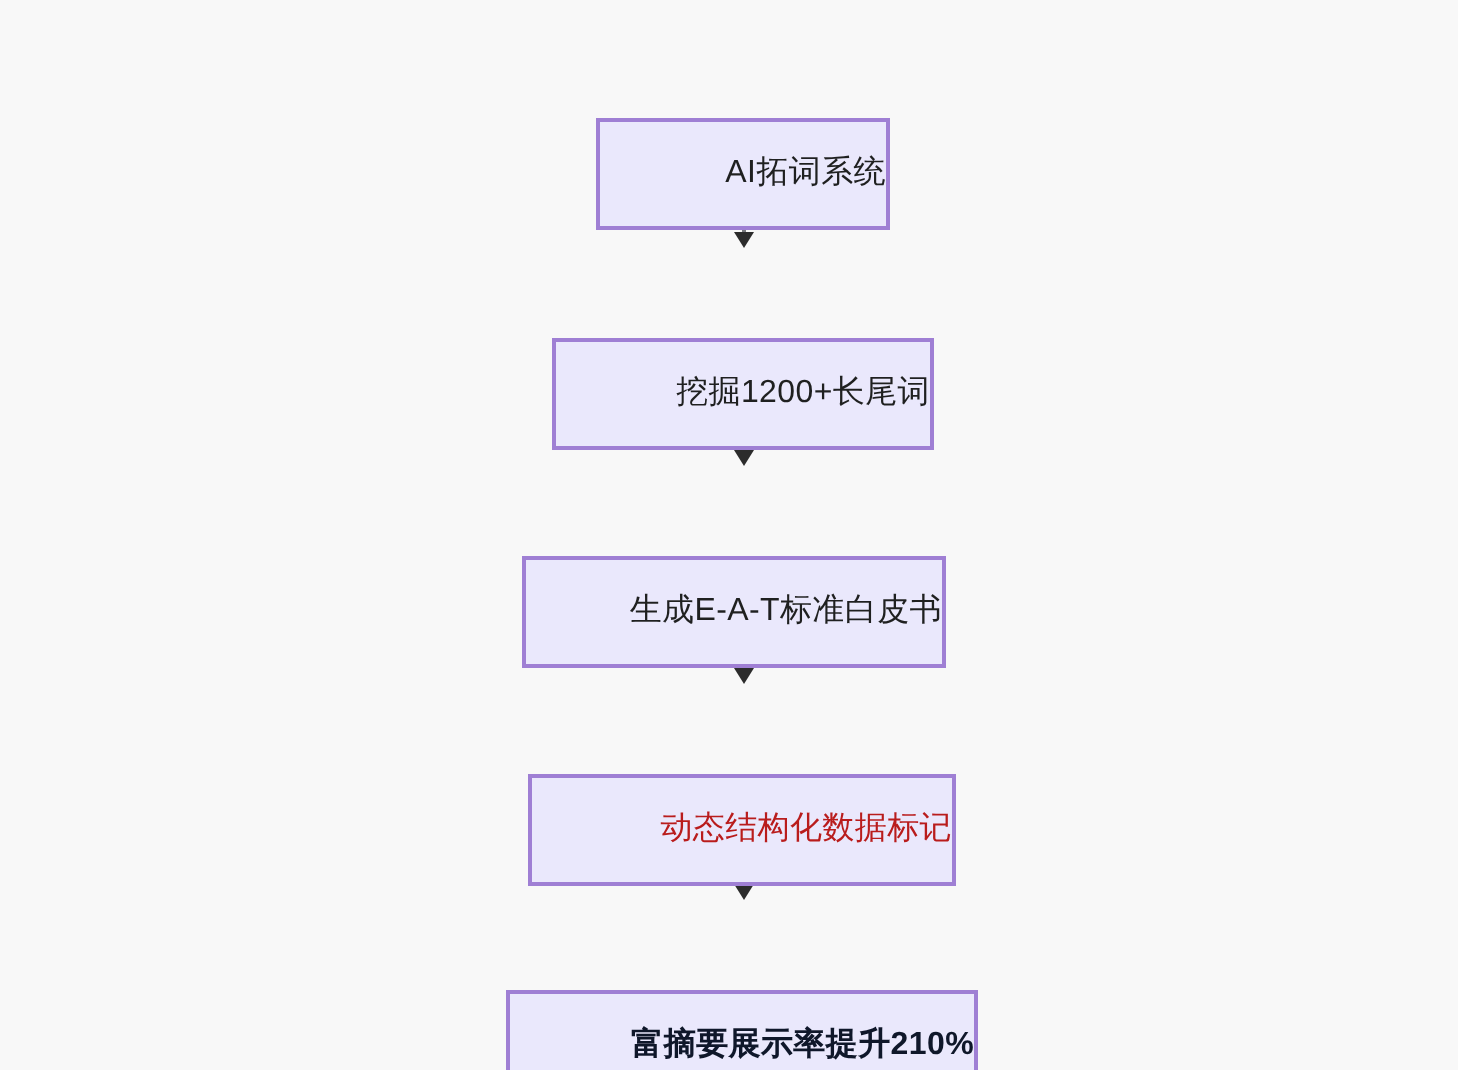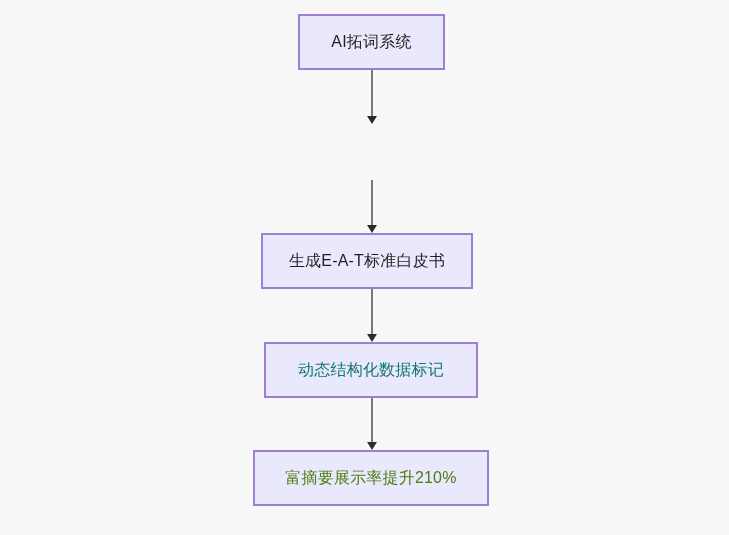--- a/index.html
+++ b/index.html
@@ -23,21 +23,22 @@
     height: 535px;
   }
 
   .node {
     position: absolute;
     box-sizing: border-box;
     background: #eae8fc;
     border: 2px solid #9f7fd4;
     display: flex;
     align-items: center;
-    justify-content: center;
+    justify-content: flex-end;
+    margin-top: 45px;
   }
 
   .node-label {
     font-size: 16px;
     line-height: 1;
     color: #1f2020;
     white-space: nowrap;
     letter-spacing: 0.2px;
   }
 
@@ -79,22 +80,25 @@
       <div class="edge-line" style="height: 47px; background: rgb(119, 121, 125);"></div>
       <div class="edge-arrow" style="top: 45px; border-top-color: rgb(44, 44, 44);"></div>
     </div>
     <div class="edge" style="left: 371px; top: 398px; width: 2px; height: 52px;">
       <div class="edge-line" style="height: 46px; background: rgb(119, 121, 125);"></div>
       <div class="edge-arrow" style="top: 44px; border-top-color: rgb(44, 44, 44);"></div>
     </div>
     <div class="node" style="left: 298px; top: 14px; width: 147px; height: 56px; background: rgb(234, 232, 252); border-color: rgb(159, 127, 212);">
       <span class="node-label" style="color: rgb(31, 32, 32);">AI拓词系统</span>
     </div>
+    <div class="node" style="left: 276px; top: 124px; width: 191px; height: 56px; background: rgb(234, 232, 252); border-color: rgb(159, 127, 212);">
+      <span class="node-label" style="color: rgb(31, 32, 32);">挖掘1200+长尾词</span>
+    </div>
     <div class="node" style="left: 261px; top: 233px; width: 212px; height: 56px; background: rgb(234, 232, 252); border-color: rgb(159, 127, 212);">
       <span class="node-label" style="color: rgb(31, 32, 32);">生成E-A-T标准白皮书</span>
     </div>
     <div class="node" style="left: 264px; top: 342px; width: 214px; height: 56px; background: rgb(234, 232, 252); border-color: rgb(159, 127, 212);">
-      <span class="node-label" style="color: #0f766e;">动态结构化数据标记</span>
+      <span class="node-label" style="color: #b91c1c;">动态结构化数据标记</span>
     </div>
     <div class="node" style="left: 253px; top: 450px; width: 236px; height: 56px; background: rgb(234, 232, 252); border-color: rgb(159, 127, 212);">
-      <span class="node-label" style="color: #4d7c0f;">富摘要展示率提升210%</span>
+      <span class="node-label" style="color: #0f172a; font-weight: bold;">富摘要展示率提升210%</span>
     </div>
   </div>
 
 </body></html>

